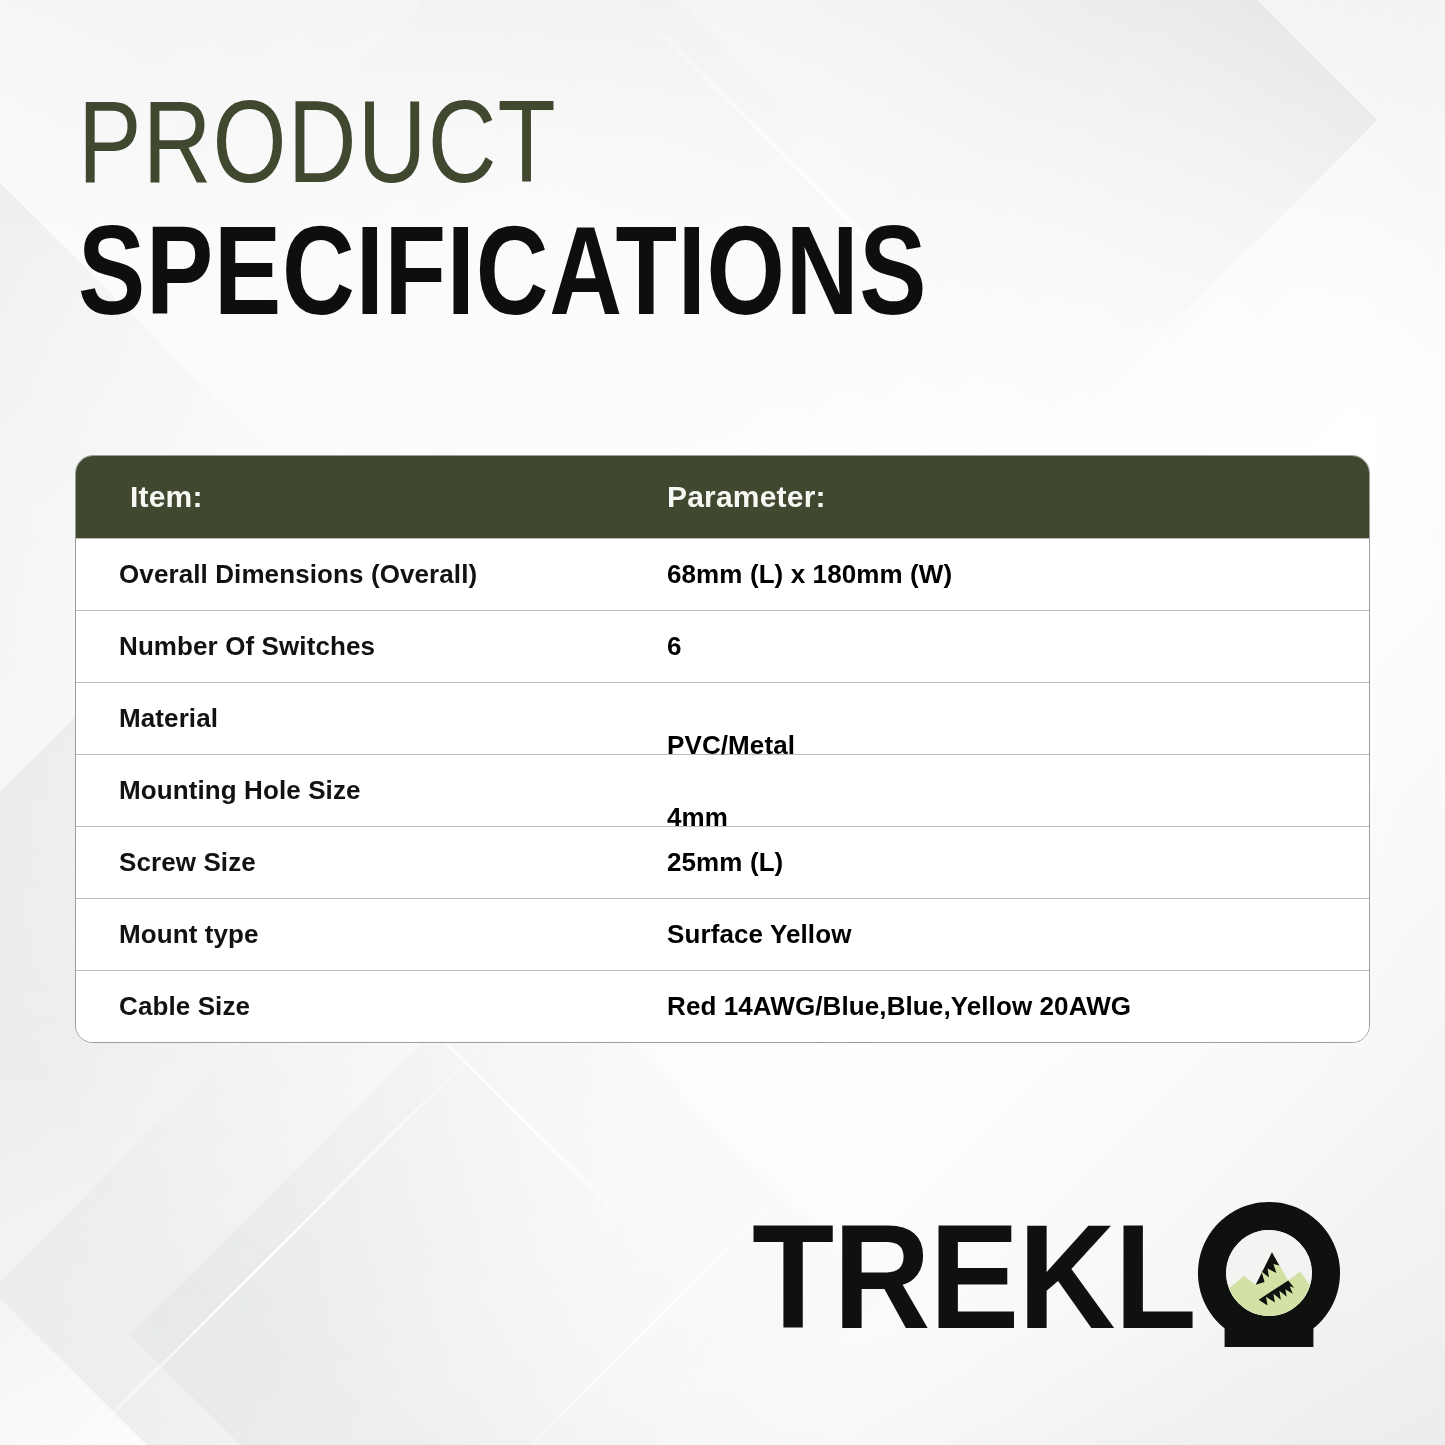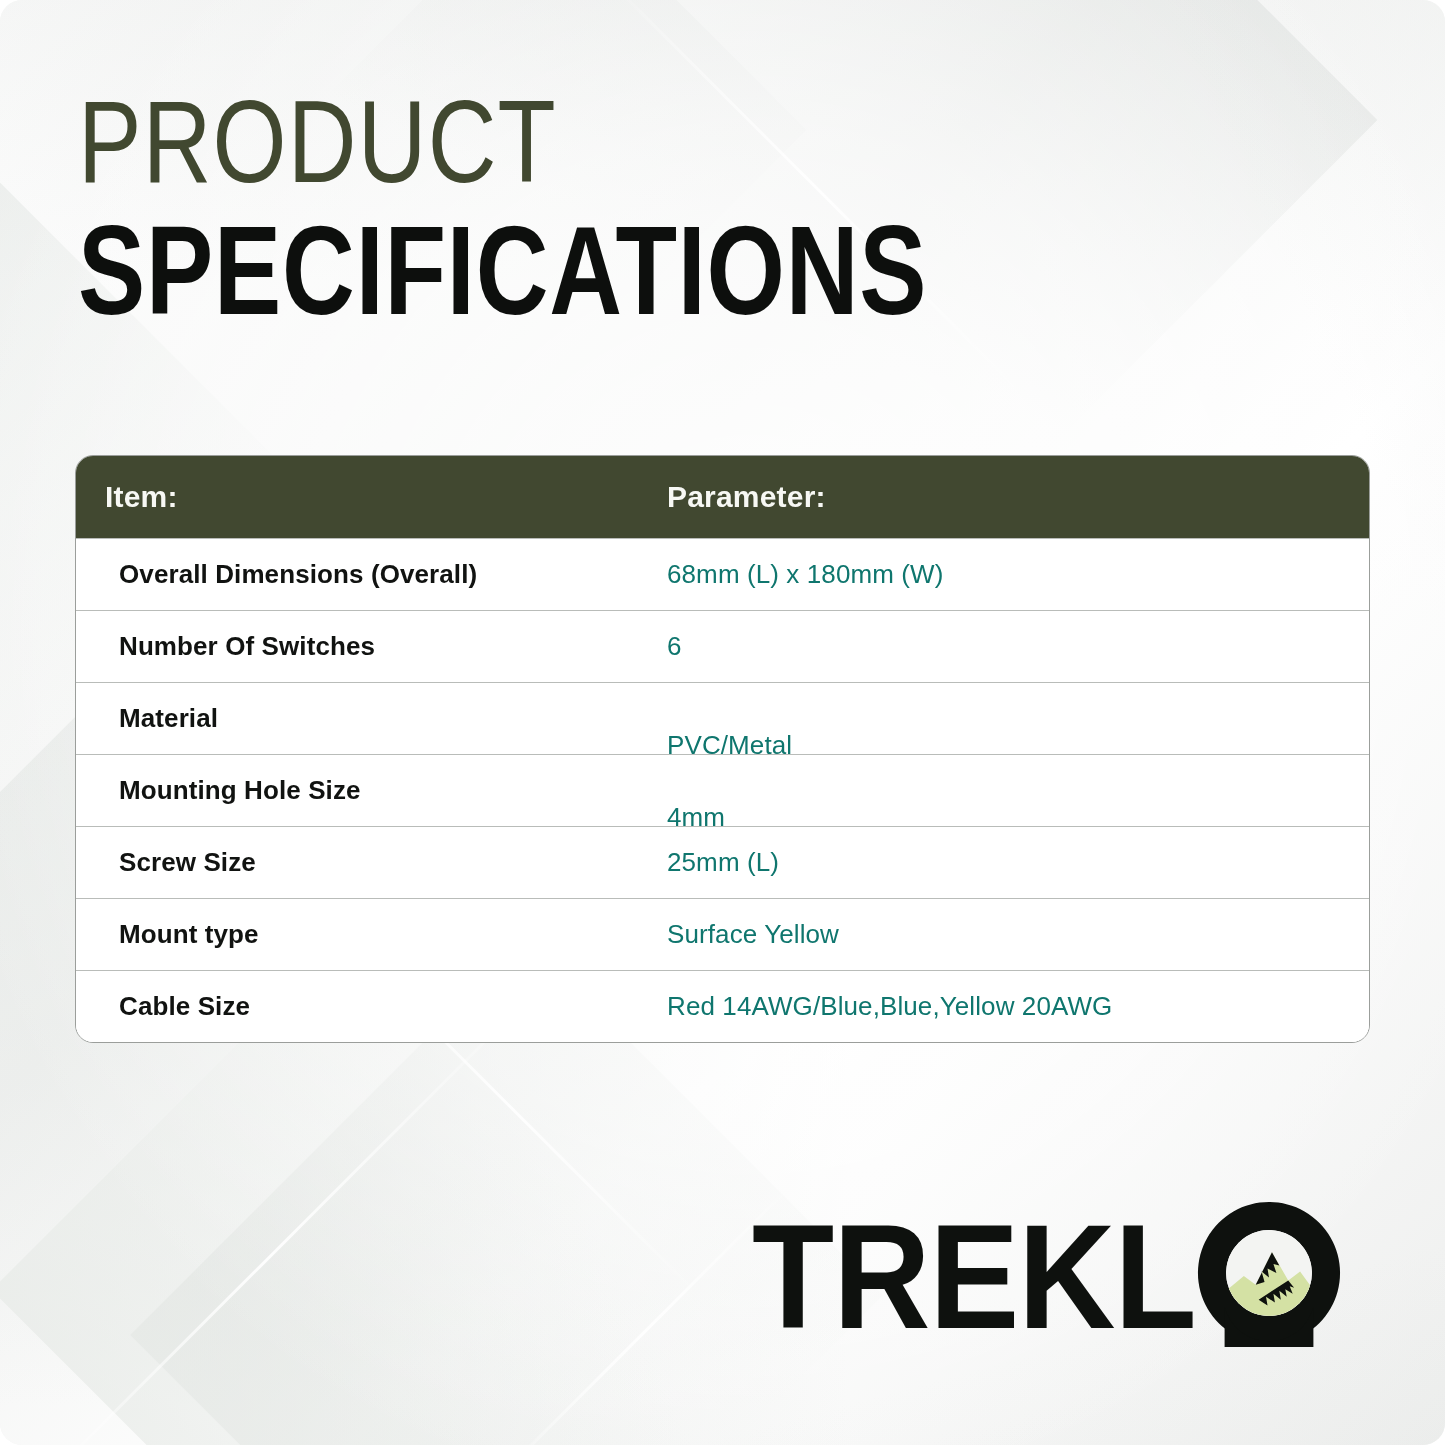--- a/index.html
+++ b/index.html
@@ -13,21 +13,20 @@
     font-family: "Liberation Sans", sans-serif;
     background: #ffffff;
   }
 
   #canvas {
     position: relative;
     width: 1445px;
     height: 1445px;
     background: #f4f5f4;
     overflow: hidden;
-    border-radius: 22px;
   }
 
   
   .bg-base {
     position: absolute;
     inset: 0;
     background:
       linear-gradient(135deg, #ffffff 0%, #f2f3f2 38%, #ffffff 62%, #eeefee 100%);
   }
   .facet {
@@ -148,21 +147,21 @@
     background: #414830;
     height: 82px;
     align-items: center;
   }
   .thead .cell {
     color: #f7f8f4;
     font-size: 30px;
     font-weight: 700;
     letter-spacing: 0.2px;
   }
-  .col-item  { width: 555px; padding-left: 29px; box-sizing: border-box; }
+  .col-item  { width: 555px; padding-left: 54px; box-sizing: border-box; }
   .col-param { flex: 1; padding-left: 36px; box-sizing: border-box; }
 
   .trow {
     display: flex;
     align-items: center;
     height: 71px;
     border-top: 1.5px solid #b9bcb9;
     background: #ffffff;
   }
   .trow:first-of-type { border-top: none; }
@@ -173,22 +172,22 @@
     font-size: 26px;
     font-weight: 700;
     color: #111311;
     letter-spacing: 0.1px;
   }
   .trow .cell-param {
     flex: 1;
     padding-left: 36px;
     box-sizing: border-box;
     font-size: 26px;
-    font-weight: 400;
-    color: #0f766e;
+    font-weight: 700;
+    color: #000000;
     letter-spacing: 0.1px;
   }
   .trow.shift-down .cell-param { position: relative; top: 5px; margin-top: 44px; }
 
   
   .logo {
     position: absolute;
     left: 752px;
     top: 1196px;
     display: flex;

